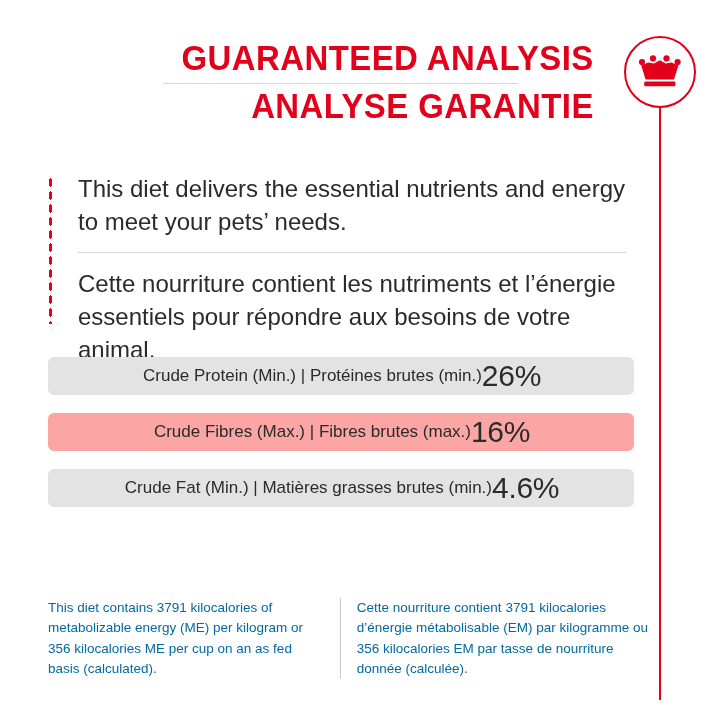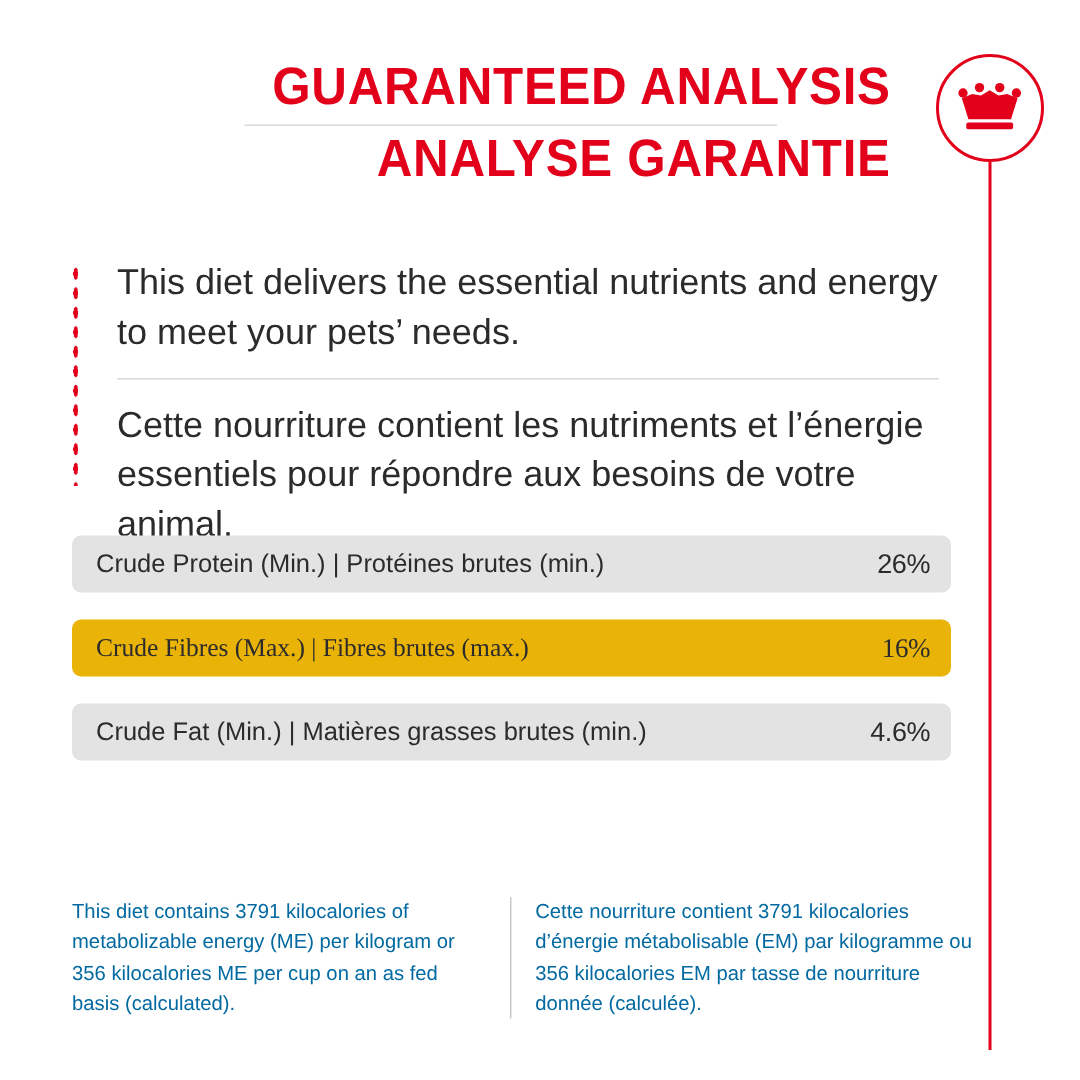--- a/index.html
+++ b/index.html
@@ -119,35 +119,35 @@
     position: absolute;
     top: 357px;
     left: 48px;
     width: 586px;
   }
   .row {
     height: 38px;
     border-radius: 6px;
     display: flex;
     align-items: center;
-    justify-content: space-between;
+    justify-content: center;
     padding: 0 14px 0 16px;
     box-sizing: border-box;
     margin-bottom: 18px;
   }
   .row.shaded { background: #e3e3e3; }
-  .row.plain  { background: #eab308; font-family: Liberation Serif, serif; }
+  .row.plain  { background: #fca5a5; }
   .row-label {
     font-size: 17px;
     color: #2b2b2b;
     font-weight: 400;
     white-space: nowrap;
   }
   .row-value {
-    font-size: 18px;
+    font-size: 30px;
     color: #2b2b2b;
     font-weight: 400;
     white-space: nowrap;
     letter-spacing: -0.3px;
   }
 
   
   .footnotes {
     position: absolute;
     top: 598px;

